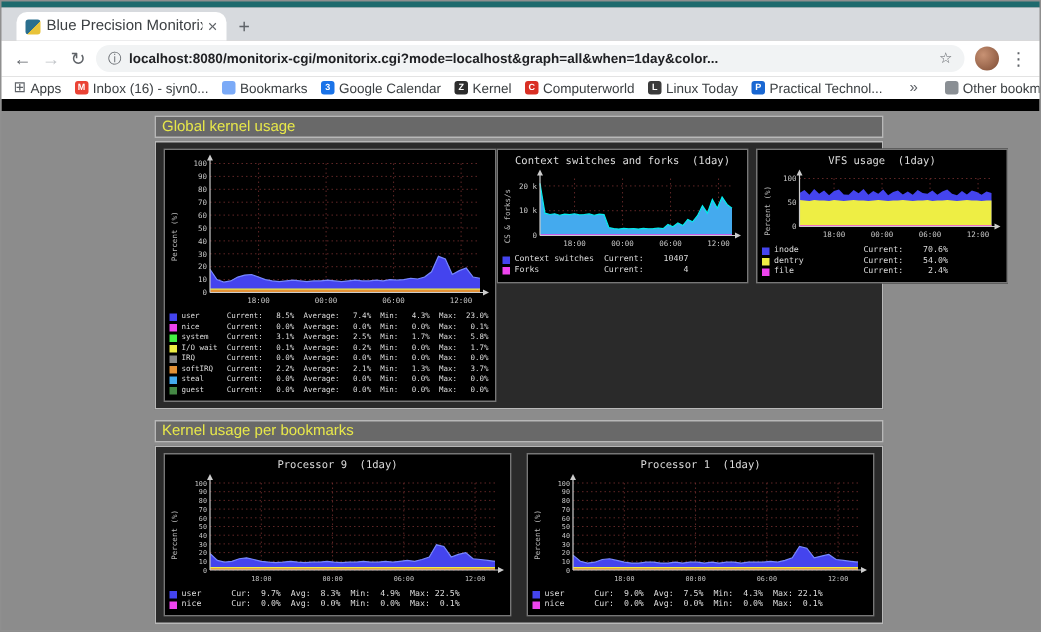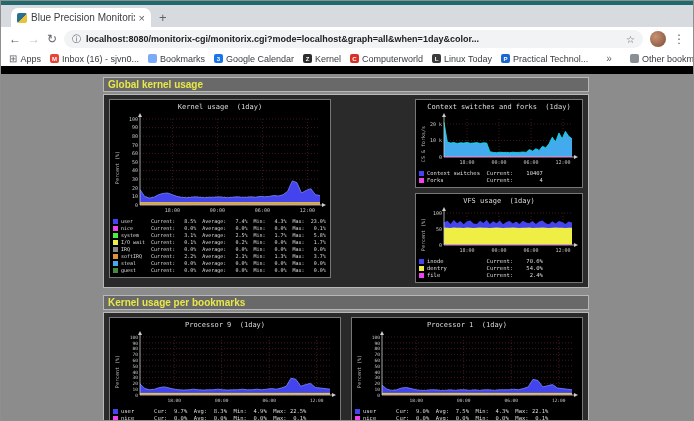--- a/index.html
+++ b/index.html
@@ -27,23 +27,23 @@
   .bm-ico{width:9px;height:9px;border-radius:2px;color:#fff;font-size:6px;font-weight:bold;display:flex;align-items:center;justify-content:center;flex:0 0 auto;}
   .apps-ico{font-size:10px;color:#5f6368;line-height:10px;}
   .bm-spacer{flex:1;}
   .chev{font-size:10px;color:#5f6368;}
   .sep{width:1px;height:10px;background:#dadce0;}
   .folder{background:#8a8f94;}
   .page{flex:1;background:#8c8c8c;overflow:hidden;}
   .blackbar{height:8px;background:#000;}
   .section{margin:3px 0 0 102px;width:486px;}
   .section + .section{margin-top:7px;}
-  .sec-title{background:#696969;border:1px solid #b8b8b8;color:#e8e84a;font-weight:bold;font-size:10px;padding:1px 4px;}
+  .sec-title{background:#696969;border:1px solid #b8b8b8;color:#e8e84a;font-weight:normal;font-size:10px;padding:1px 4px;}
   .sec-body{margin-top:2px;border:1px solid #b8b8b8;background:#2a2a2a;padding:4px 5px;display:flex;justify-content:space-between;align-items:flex-start;}
-  .gcol{display:flex;flex-direction:column;gap:5px;}
+  .gcol{display:flex;flex-direction:row;gap:5px;}
   .graph{background:#000;border:1px solid #777;padding:2px 3px 3px;}
   .gtitle{text-align:center;color:#ddd;font:7px "DejaVu Sans Mono",monospace;margin:1px 0;white-space:pre;}
   .crow{display:flex;}
   .ylab{width:8px;display:flex;align-items:center;justify-content:center;}
   .ylab span{writing-mode:vertical-rl;transform:rotate(180deg);font:5px "DejaVu Sans Mono",monospace;color:#bbb;padding-bottom:8px;}
   .legend{margin-top:2px;}
   .lrow{display:flex;align-items:center;gap:3px;height:7px;}
   .lrow .sq{width:5px;height:5px;flex:0 0 auto;}
   .lrow .lt{font-family:"DejaVu Sans Mono",monospace;color:#ddd;white-space:pre;line-height:7px;}
 </style>
@@ -119,21 +119,20 @@
     </span>
   </div>
 
   <div class="page">
     <div class="blackbar"></div>
 
     <div class="section">
       <div class="sec-title">Global kernel usage</div>
       <div class="sec-body">
         <div class="graph">
-            <div class="gtitle">Kernel usage  (1day)</div>
             <div class="crow">
               <div class="ylab">
                 <span>Percent (%)</span>
               </div>
               <svg width="206" height="104">
                 <rect x="0" y="0" width="206" height="104" fill="#000"></rect>
                 <line x1="19" y1="93" x2="199" y2="93" stroke="#803333" stroke-width="0.5" stroke-dasharray="1,2"></line>
                 <text x="17" y="94.8" text-anchor="end" fill="#c8c8c8" font-size="5" font-family="DejaVu Sans Mono,monospace">0</text>
                 <line x1="19" y1="84.4" x2="199" y2="84.4" stroke="#803333" stroke-width="0.5" stroke-dasharray="1,2"></line>
                 <text x="17" y="86.2" text-anchor="end" fill="#c8c8c8" font-size="5" font-family="DejaVu Sans Mono,monospace">10</text>

